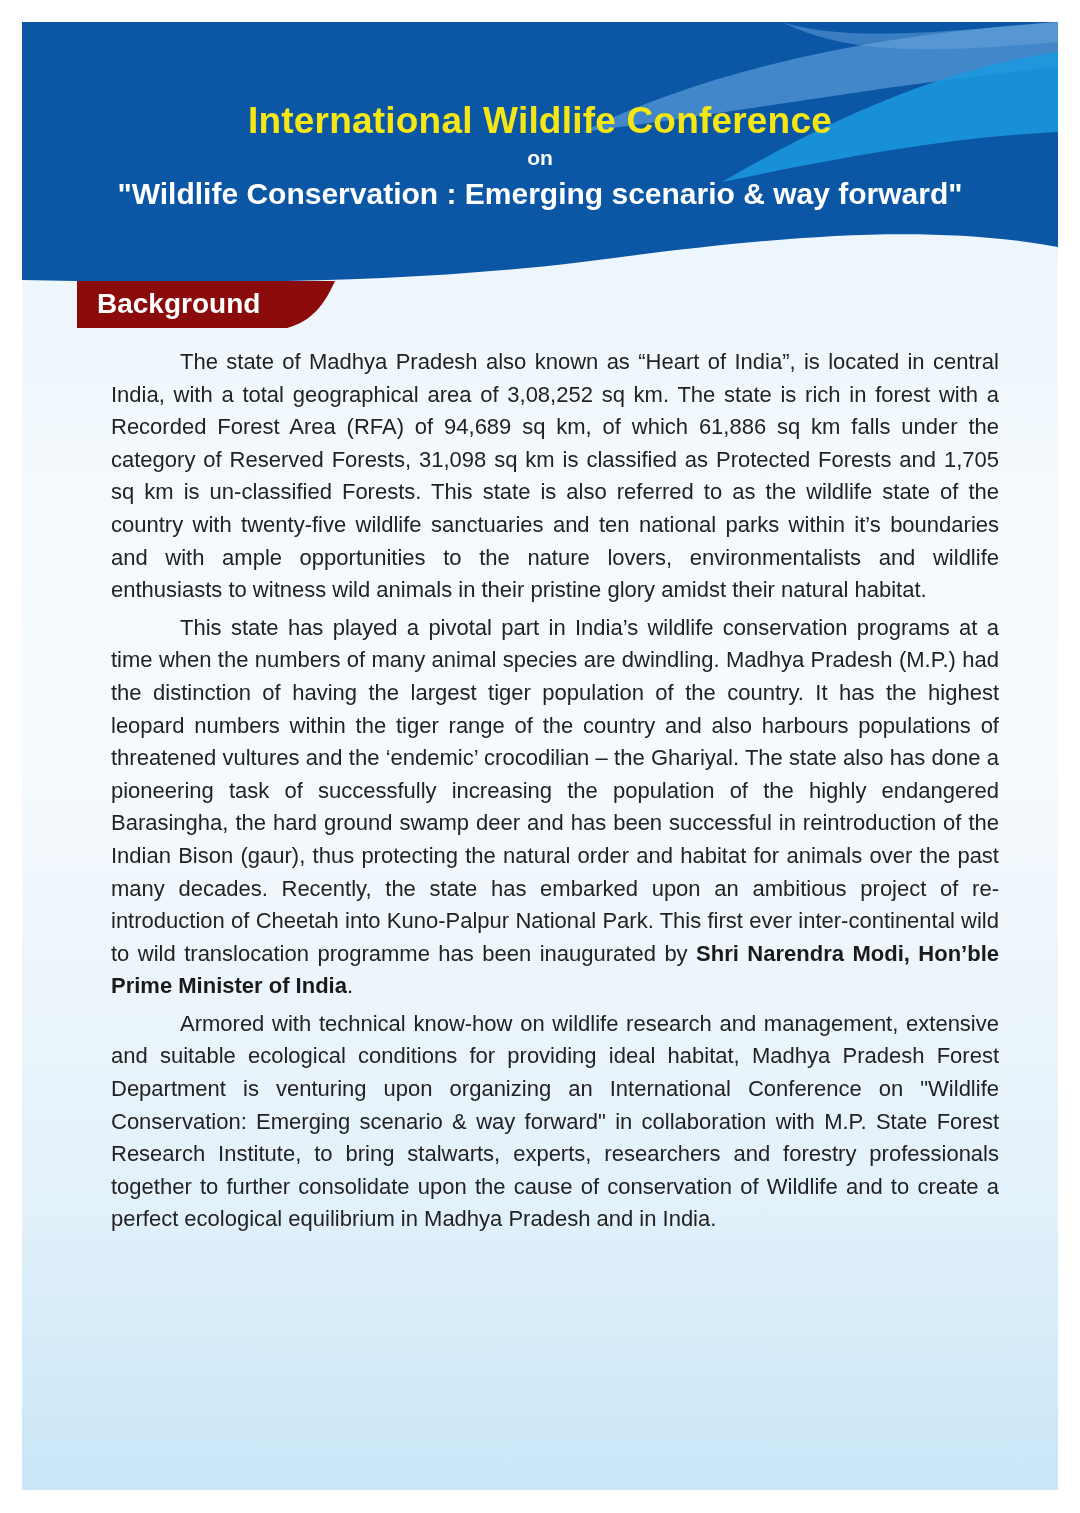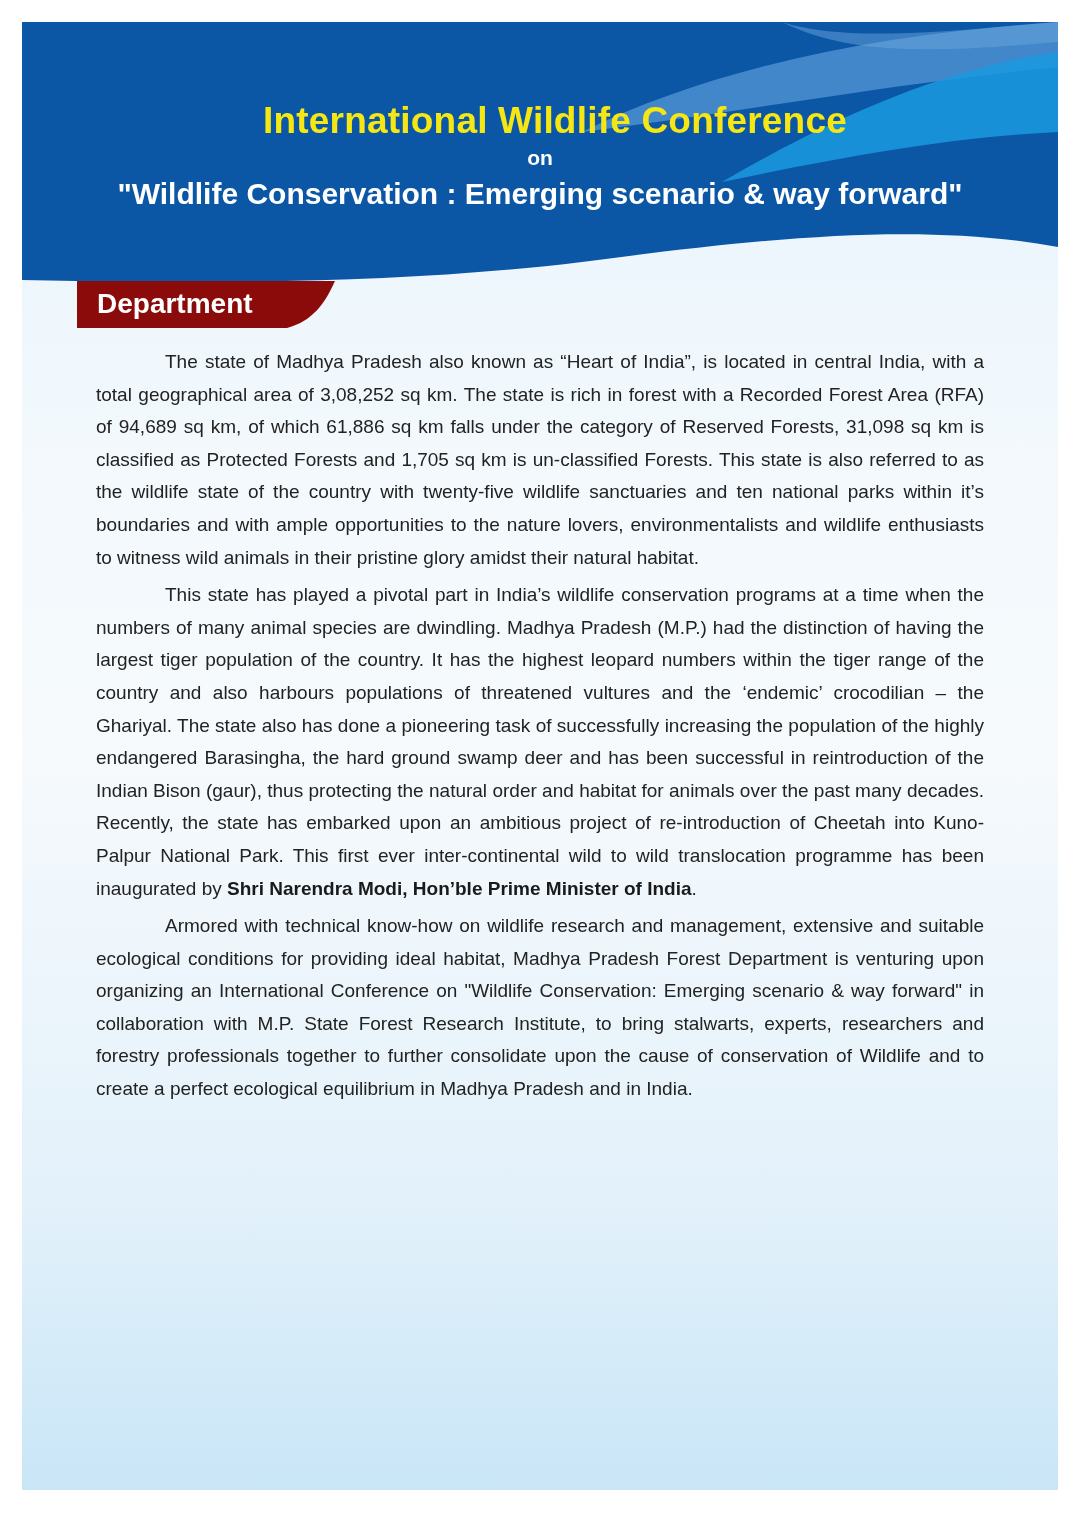--- a/index.html
+++ b/index.html
@@ -2,27 +2,27 @@
 <html><head>
 <meta charset="utf-8">
 <style>
   html,body{margin:0;padding:0;}
   body{width:1080px;height:1513px;background:#ffffff;position:relative;overflow:hidden;font-family:"Liberation Sans",sans-serif;}
   .page{position:absolute;left:22px;top:22px;width:1036px;height:1468px;overflow:hidden;
     background:linear-gradient(180deg,#e6f3fb 0%,#f3f9fd 30%,#f6fafd 50%,#e3f1fa 80%,#c9e6f7 100%);}
   .header{position:absolute;left:0;top:0;width:1036px;height:300px;}
   .header svg{position:absolute;left:0;top:0;}
   .title{position:absolute;left:0;width:1036px;text-align:center;font-weight:bold;}
-  .t1{top:78px;font-size:37px;color:#f6e614;letter-spacing:0.2px;margin-left:15px;}
+  .t1{top:78px;font-size:37px;color:#f6e614;letter-spacing:0.2px;}
   .t2{top:124px;font-size:21px;color:#ffffff;}
   .t3{top:155px;font-size:30px;color:#ffffff;}
   .bg-tab{position:absolute;left:55px;top:259px;height:47px;width:258px;}
   .bg-tab svg{position:absolute;left:0;top:0;}
   .bg-tab span{position:absolute;left:20px;top:7px;font-size:28px;font-weight:bold;color:#ffffff;}
-  .content{position:absolute;left:74px;top:324px;width:888px;font-size:19px;line-height:32.6px;color:#222222;text-align:justify;}
+  .content{position:absolute;left:89px;top:324px;width:888px;font-size:22px;line-height:32.6px;color:#222222;text-align:justify;}
   .content p{margin:0 0 5px 0;text-indent:69px;}
   .content b{font-weight:bold;color:#1a1a1a;}
 </style>
 </head>
 <body>
 
 <div class="page">
   <div class="header">
     <svg width="1036" height="300" viewBox="0 0 1036 300">
       <path d="M0,0 L1036,0 L1036,225 C900,200 750,215 560,240 C380,262 180,262 0,258 Z" fill="#0b57a6"></path>
@@ -32,21 +32,21 @@
     </svg>
     <div class="title t1">International Wildlife Conference</div>
     <div class="title t2">on</div>
     <div class="title t3">"Wildlife Conservation : Emerging scenario &amp; way forward"</div>
   </div>
 
   <div class="bg-tab">
     <svg width="258" height="47" viewBox="0 0 258 47">
       <path d="M0,0 L258,0 C248,22 236,40 210,47 L0,47 Z" fill="#8b0a0a"></path>
     </svg>
-    <span>Department</span>
+    <span>Background</span>
   </div>
 
   <div class="content">
     <p>The state of Madhya Pradesh also known as “Heart of India”, is located in central India, with a total geographical area of 3,08,252 sq km. The state is rich in forest with a Recorded Forest Area (RFA) of 94,689 sq km, of which 61,886 sq km falls under the category of Reserved Forests, 31,098 sq km is classified as Protected Forests and 1,705 sq km is un-classified Forests. This state is also referred to as the wildlife state of the country with twenty-five wildlife sanctuaries and ten national parks within it’s boundaries and with ample opportunities to the nature lovers, environmentalists and wildlife enthusiasts to witness wild animals in their pristine glory amidst their natural habitat.</p>
     <p><span>This state has played a pivotal part in India’s wildlife conservation programs at a time when the numbers of many animal species are dwindling. Madhya Pradesh (M.P.) had the distinction of having the largest tiger population of the country. It has the highest leopard numbers within the tiger range of the country and also harbours populations of threatened vultures and the ‘endemic’ crocodilian – the Ghariyal. The state also has done a pioneering task of successfully increasing the population of the highly endangered Barasingha, the hard ground swamp deer and has been successful in reintroduction of the Indian Bison (gaur), thus protecting the natural order and habitat for animals over the past many decades. Recently, the state has embarked upon an ambitious project of re-introduction of Cheetah into Kuno-Palpur National Park. This first ever inter-continental wild to wild translocation programme has been inaugurated by </span><b>Shri Narendra Modi, Hon’ble Prime Minister of India</b><span>.</span></p>
     <p>Armored with technical know-how on wildlife research and management, extensive and suitable ecological conditions for providing ideal habitat, Madhya Pradesh Forest Department is venturing upon organizing an International Conference on "Wildlife Conservation: Emerging scenario &amp; way forward"  in collaboration with M.P. State Forest Research Institute, to bring stalwarts, experts, researchers and forestry professionals together to further consolidate upon the cause of conservation of Wildlife and to create a perfect ecological equilibrium in Madhya Pradesh and in India.</p>
   </div>
 </div>
 
 </body></html>

